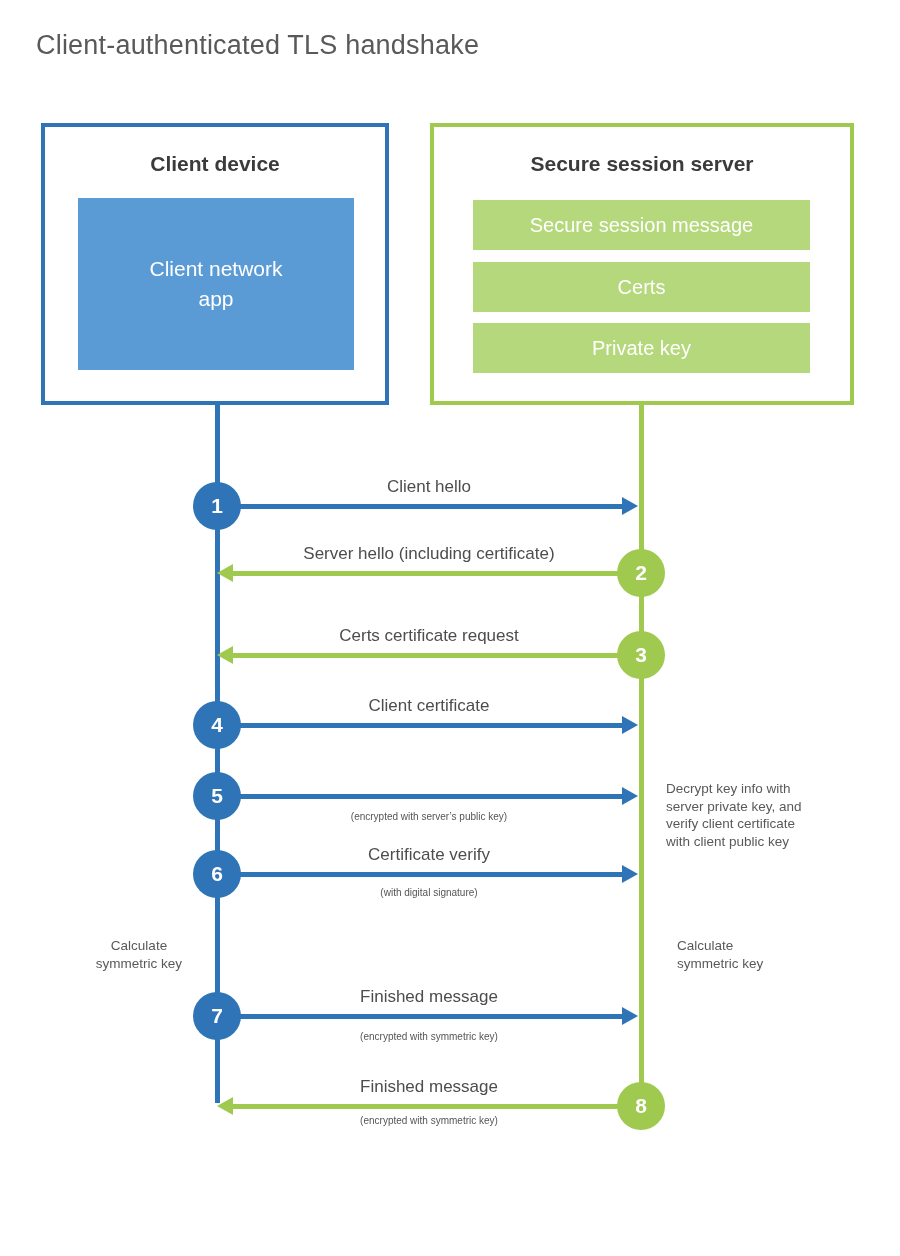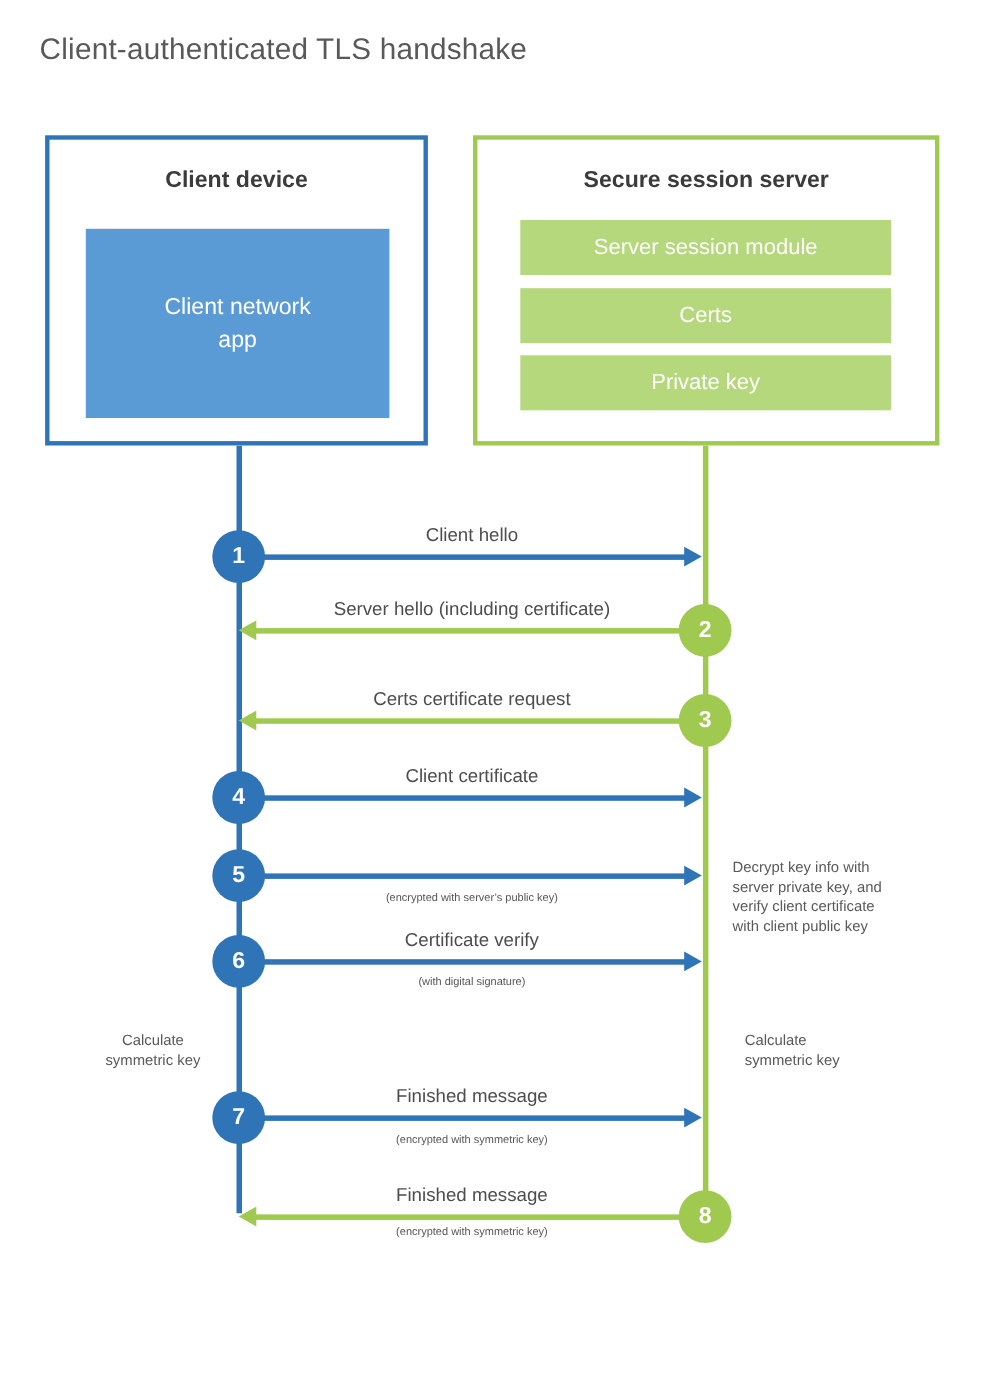--- a/index.html
+++ b/index.html
@@ -8,21 +8,21 @@
   }
   *{margin:0;padding:0;box-sizing:border-box;}
   body{background:#fff;font-family:"Liberation Sans",sans-serif;}
   .canvas{position:relative;width:900px;height:1256px;background:#fff;overflow:hidden;}
   .title{position:absolute;left:36px;top:30px;font-size:27px;font-weight:400;color:var(--text-light);letter-spacing:.2px;}
   
   .actor-box{position:absolute;top:123px;height:282px;background:#fff;z-index:2;}
   .client-box{left:41px;width:348px;border:4px solid var(--blue);}
   .server-box{left:430px;width:424px;border:4px solid var(--green);}
   .actor-heading{position:absolute;top:25px;left:0;width:100%;text-align:center;font-size:21px;font-weight:700;color:var(--text-dark);}
-  .app-rect{position:absolute;left:33px;top:81px;width:276px;height:172px;background:var(--blue-fill);display:flex;align-items:center;justify-content:center;text-align:center;color:#fff;font-size:21px;white-space:pre-line;line-height:30px;}
+  .app-rect{position:absolute;left:33px;top:71px;width:276px;height:172px;background:var(--blue-fill);display:flex;align-items:center;justify-content:center;text-align:center;color:#fff;font-size:21px;white-space:pre-line;line-height:30px;}
   .module-bar{position:absolute;left:39px;width:337px;height:50px;background:var(--green-fill);color:#fff;font-size:20px;text-align:center;line-height:50px;}
   .bar-0{top:73px;} .bar-1{top:135px;} .bar-2{top:196px;}
   
   .lifeline{position:absolute;width:5px;z-index:1;}
   .lifeline-client{left:215px;top:405px;height:698px;background:var(--blue);}
   .lifeline-server{left:639px;top:405px;height:701px;background:var(--green);}
   
   .msg-label{position:absolute;left:217px;width:424px;text-align:center;font-size:17px;line-height:22px;color:var(--text-gray);z-index:2;}
   .msg-sub{position:absolute;left:217px;width:424px;text-align:center;font-size:10px;line-height:18px;color:#555;z-index:2;}
   .msg-line{position:absolute;height:5px;z-index:2;}
@@ -47,21 +47,21 @@
   <div class="title">Client-authenticated TLS handshake</div>
 
   <div class="actor-box client-box">
     <div class="actor-heading">Client device</div>
     <div class="app-rect">Client network
 app</div>
   </div>
 
   <div class="actor-box server-box">
     <div class="actor-heading">Secure session server</div>
-    <div class="module-bar bar-0">Server session module</div>
+    <div class="module-bar bar-0">Secure session message</div>
     <div class="module-bar bar-1">Certs</div>
     <div class="module-bar bar-2">Private key</div>
   </div>
 
   <div class="lifeline lifeline-client"></div>
   <div class="lifeline lifeline-server"></div>
 
   <div class="msg-label" style="top:476px">Client hello</div>
   <div class="msg-line line-blue" style="left:217px;top:504px;width:406px"></div>
   <div class="head head-right" style="left:622px;top:497px"></div>

